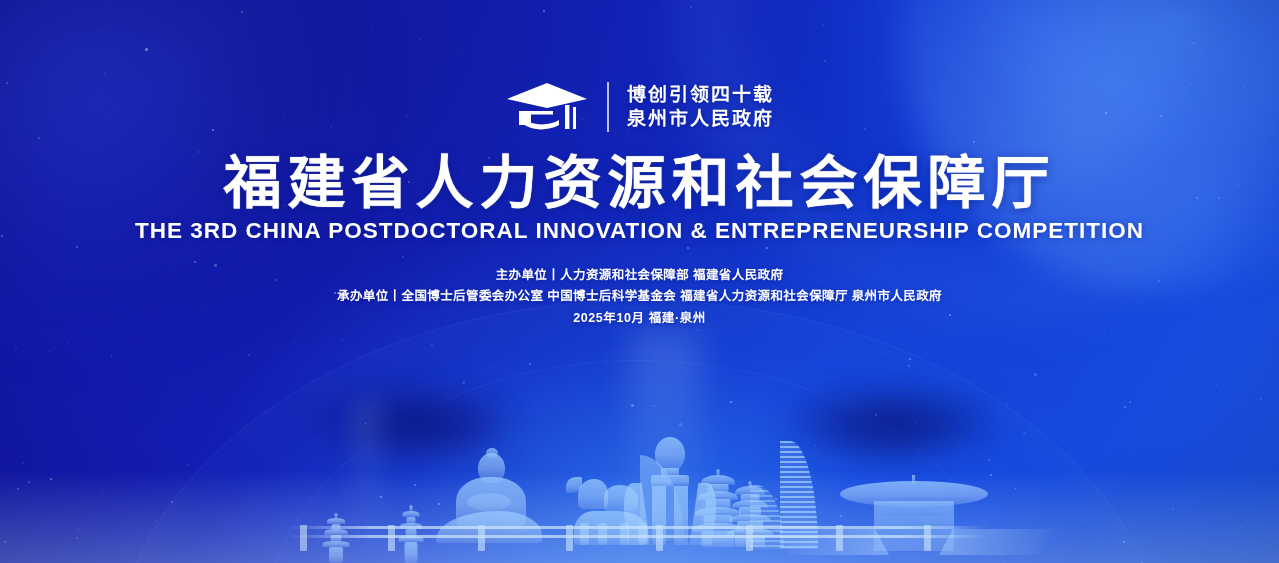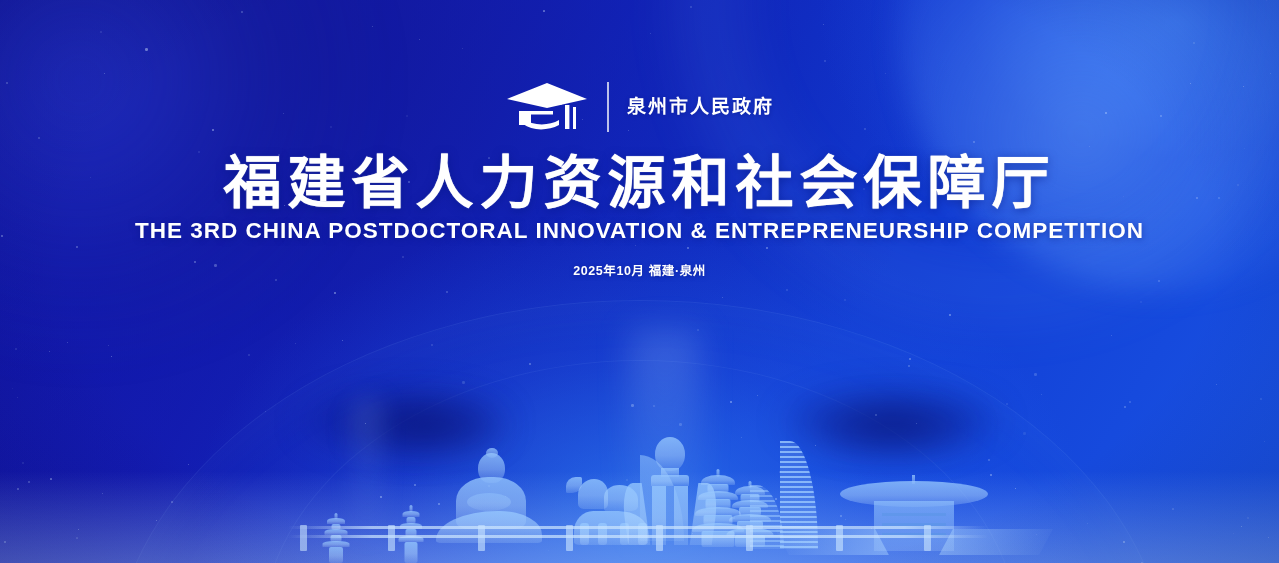--- a/index.html
+++ b/index.html
@@ -191,21 +191,21 @@
     text-shadow:0 1px 6px rgba(4,20,130,0.5);
   }
 
   .org{ margin-top:21px; }
   .org-line{
     color:#ffffff; font-size:12.5px; font-weight:700;
     letter-spacing:0.4px; line-height:21px;
     text-shadow:0 1px 4px rgba(4,20,130,0.55);
   }
   .date-line{
-    margin-top:16px;
+    margin-top:0;
     color:#ffffff; font-size:12.5px; font-weight:700; letter-spacing:0.6px;
     text-shadow:0 1px 4px rgba(4,20,130,0.55);
   }
 </style>
 </head>
 <body>
 
 <div class="banner">
 
   <div class="glow-left"></div>
@@ -496,23 +496,28 @@
         <path fill="#ffffff" d="M44 17 h12 v3.2 h-8.6 v3.4 h-3.4 z"></path>
         <path fill="#ffffff" d="M14 30 h12 v14 h-12 z M14 30 h34 v3.6 h-34 z"></path>
         <path fill="#ffffff" d="M18 38 c10 7 26 7 36 1 l0 5 c-11 6 -27 6 -36 -1 z"></path>
         <path fill="#ffffff" d="M60 24 h4.4 v24 h-4.4 z"></path>
         <path fill="#ffffff" d="M68 26 h3 v22 h-3 z"></path>
       </svg>
 
       <div class="divider"></div>
 
       <div class="slogan">
+        <div>博创引领四十载</div>
         <div>泉州市人民政府</div>
       </div>
     </div>
 
     <div class="title-cn">福建省人力资源和社会保障厅</div>
     <div class="title-en">THE 3RD CHINA POSTDOCTORAL INNOVATION &amp; ENTREPRENEURSHIP COMPETITION</div>
 
+    <div class="org">
+      <div class="org-line">主办单位丨人力资源和社会保障部  福建省人民政府</div>
+      <div class="org-line">承办单位丨全国博士后管委会办公室  中国博士后科学基金会  福建省人力资源和社会保障厅  泉州市人民政府</div>
+    </div>
 
     <div class="date-line">2025年10月    福建·泉州</div>
   </div>
 </div>
 
 </body></html>

